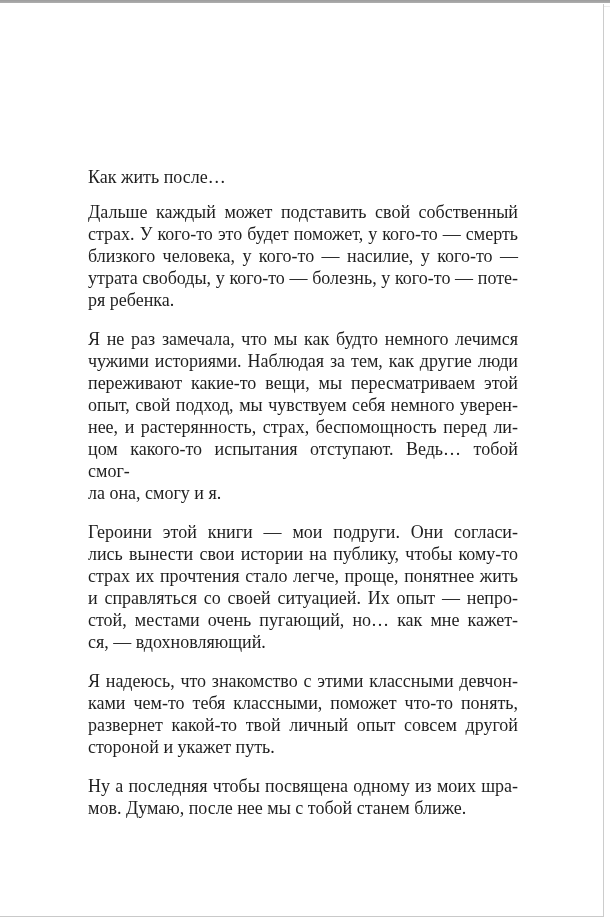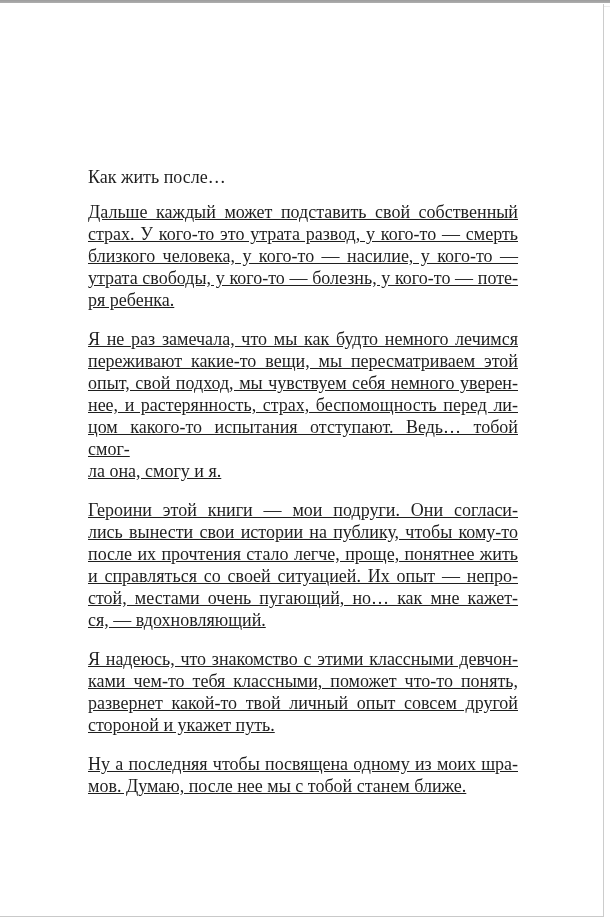--- a/index.html
+++ b/index.html
@@ -47,56 +47,56 @@
     margin: 0 0 13px 0;
     text-align: left;
   }
   .para {
     margin: 0 0 17px 0;
   }
   .line {
     display: block;
     text-align: justify;
     text-align-last: justify;
-    text-decoration: underline;
   }
   .line.last {
     text-align: center;
     text-align-last: left;
   }
 </style>
 </head>
 <body>
 
 <div class="top-bar"></div>
 <div class="top-edge-shadow"></div>
 
 <div class="page">
   <div class="content">
     <p class="opening">Как жить после…</p>
     <div id="paragraphs">
         <p class="para">
           <span class="line">Дальше каждый может подставить свой собственный</span>
-          <span class="line">страх. У кого-то это утрата развод, у кого-то — смерть</span>
+          <span class="line">страх. У кого-то это будет поможет, у кого-то — смерть</span>
           <span class="line">близкого человека, у кого-то — насилие, у кого-то —</span>
           <span class="line">утрата свободы, у кого-то — болезнь, у кого-то — поте-</span>
           <span class="line last">ря ребенка.</span>
         </p>
         <p class="para">
           <span class="line">Я не раз замечала, что мы как будто немного лечимся</span>
+          <span class="line">чужими историями. Наблюдая за тем, как другие люди</span>
           <span class="line">переживают какие-то вещи, мы пересматриваем этой</span>
           <span class="line">опыт, свой подход, мы чувствуем себя немного уверен-</span>
           <span class="line">нее, и растерянность, страх, беспомощность перед ли-</span>
           <span class="line">цом какого-то испытания отступают. Ведь… тобой смог-</span>
           <span class="line last">ла она, смогу и я.</span>
         </p>
         <p class="para">
           <span class="line">Героини этой книги — мои подруги. Они согласи-</span>
           <span class="line">лись вынести свои истории на публику, чтобы кому-то</span>
-          <span class="line">после их прочтения стало легче, проще, понятнее жить</span>
+          <span class="line">страх их прочтения стало легче, проще, понятнее жить</span>
           <span class="line">и справляться со своей ситуацией. Их опыт — непро-</span>
           <span class="line">стой, местами очень пугающий, но… как мне кажет-</span>
           <span class="line last">ся, — вдохновляющий.</span>
         </p>
         <p class="para">
           <span class="line">Я надеюсь, что знакомство с этими классными девчон-</span>
           <span class="line">ками чем-то тебя классными, поможет что-то понять,</span>
           <span class="line">развернет какой-то твой личный опыт совсем другой</span>
           <span class="line last">стороной и укажет путь.</span>
         </p>

